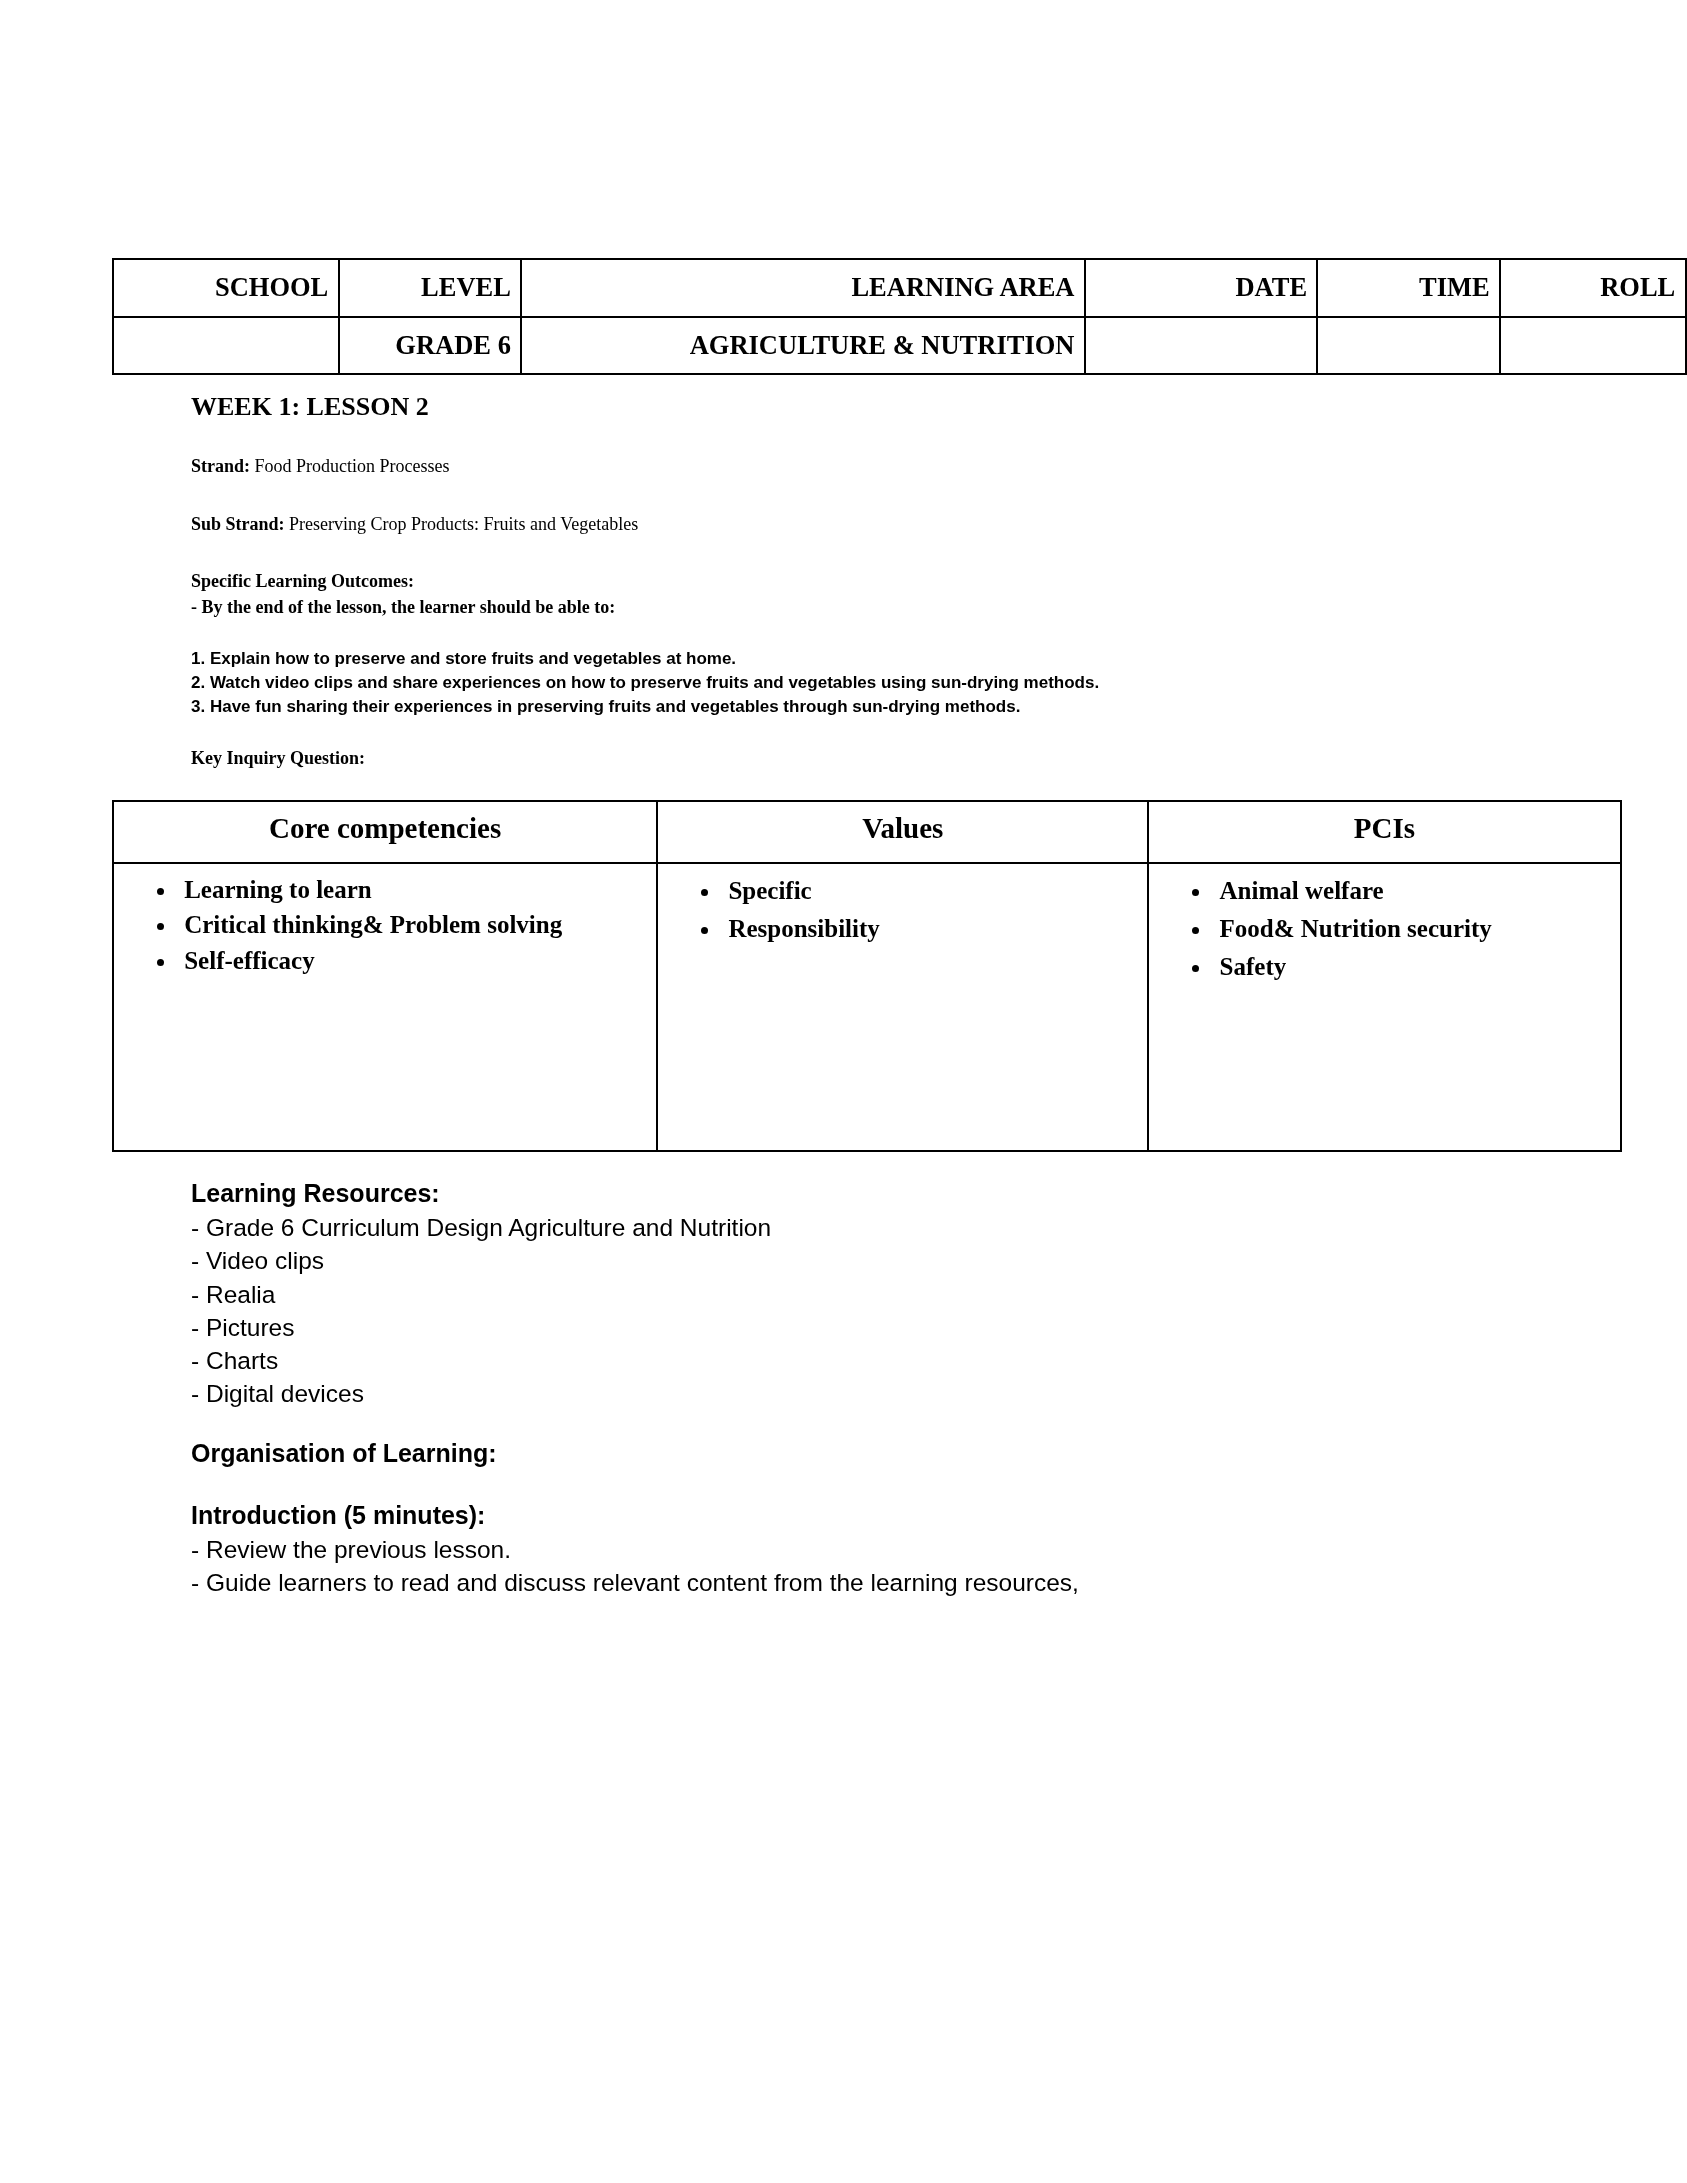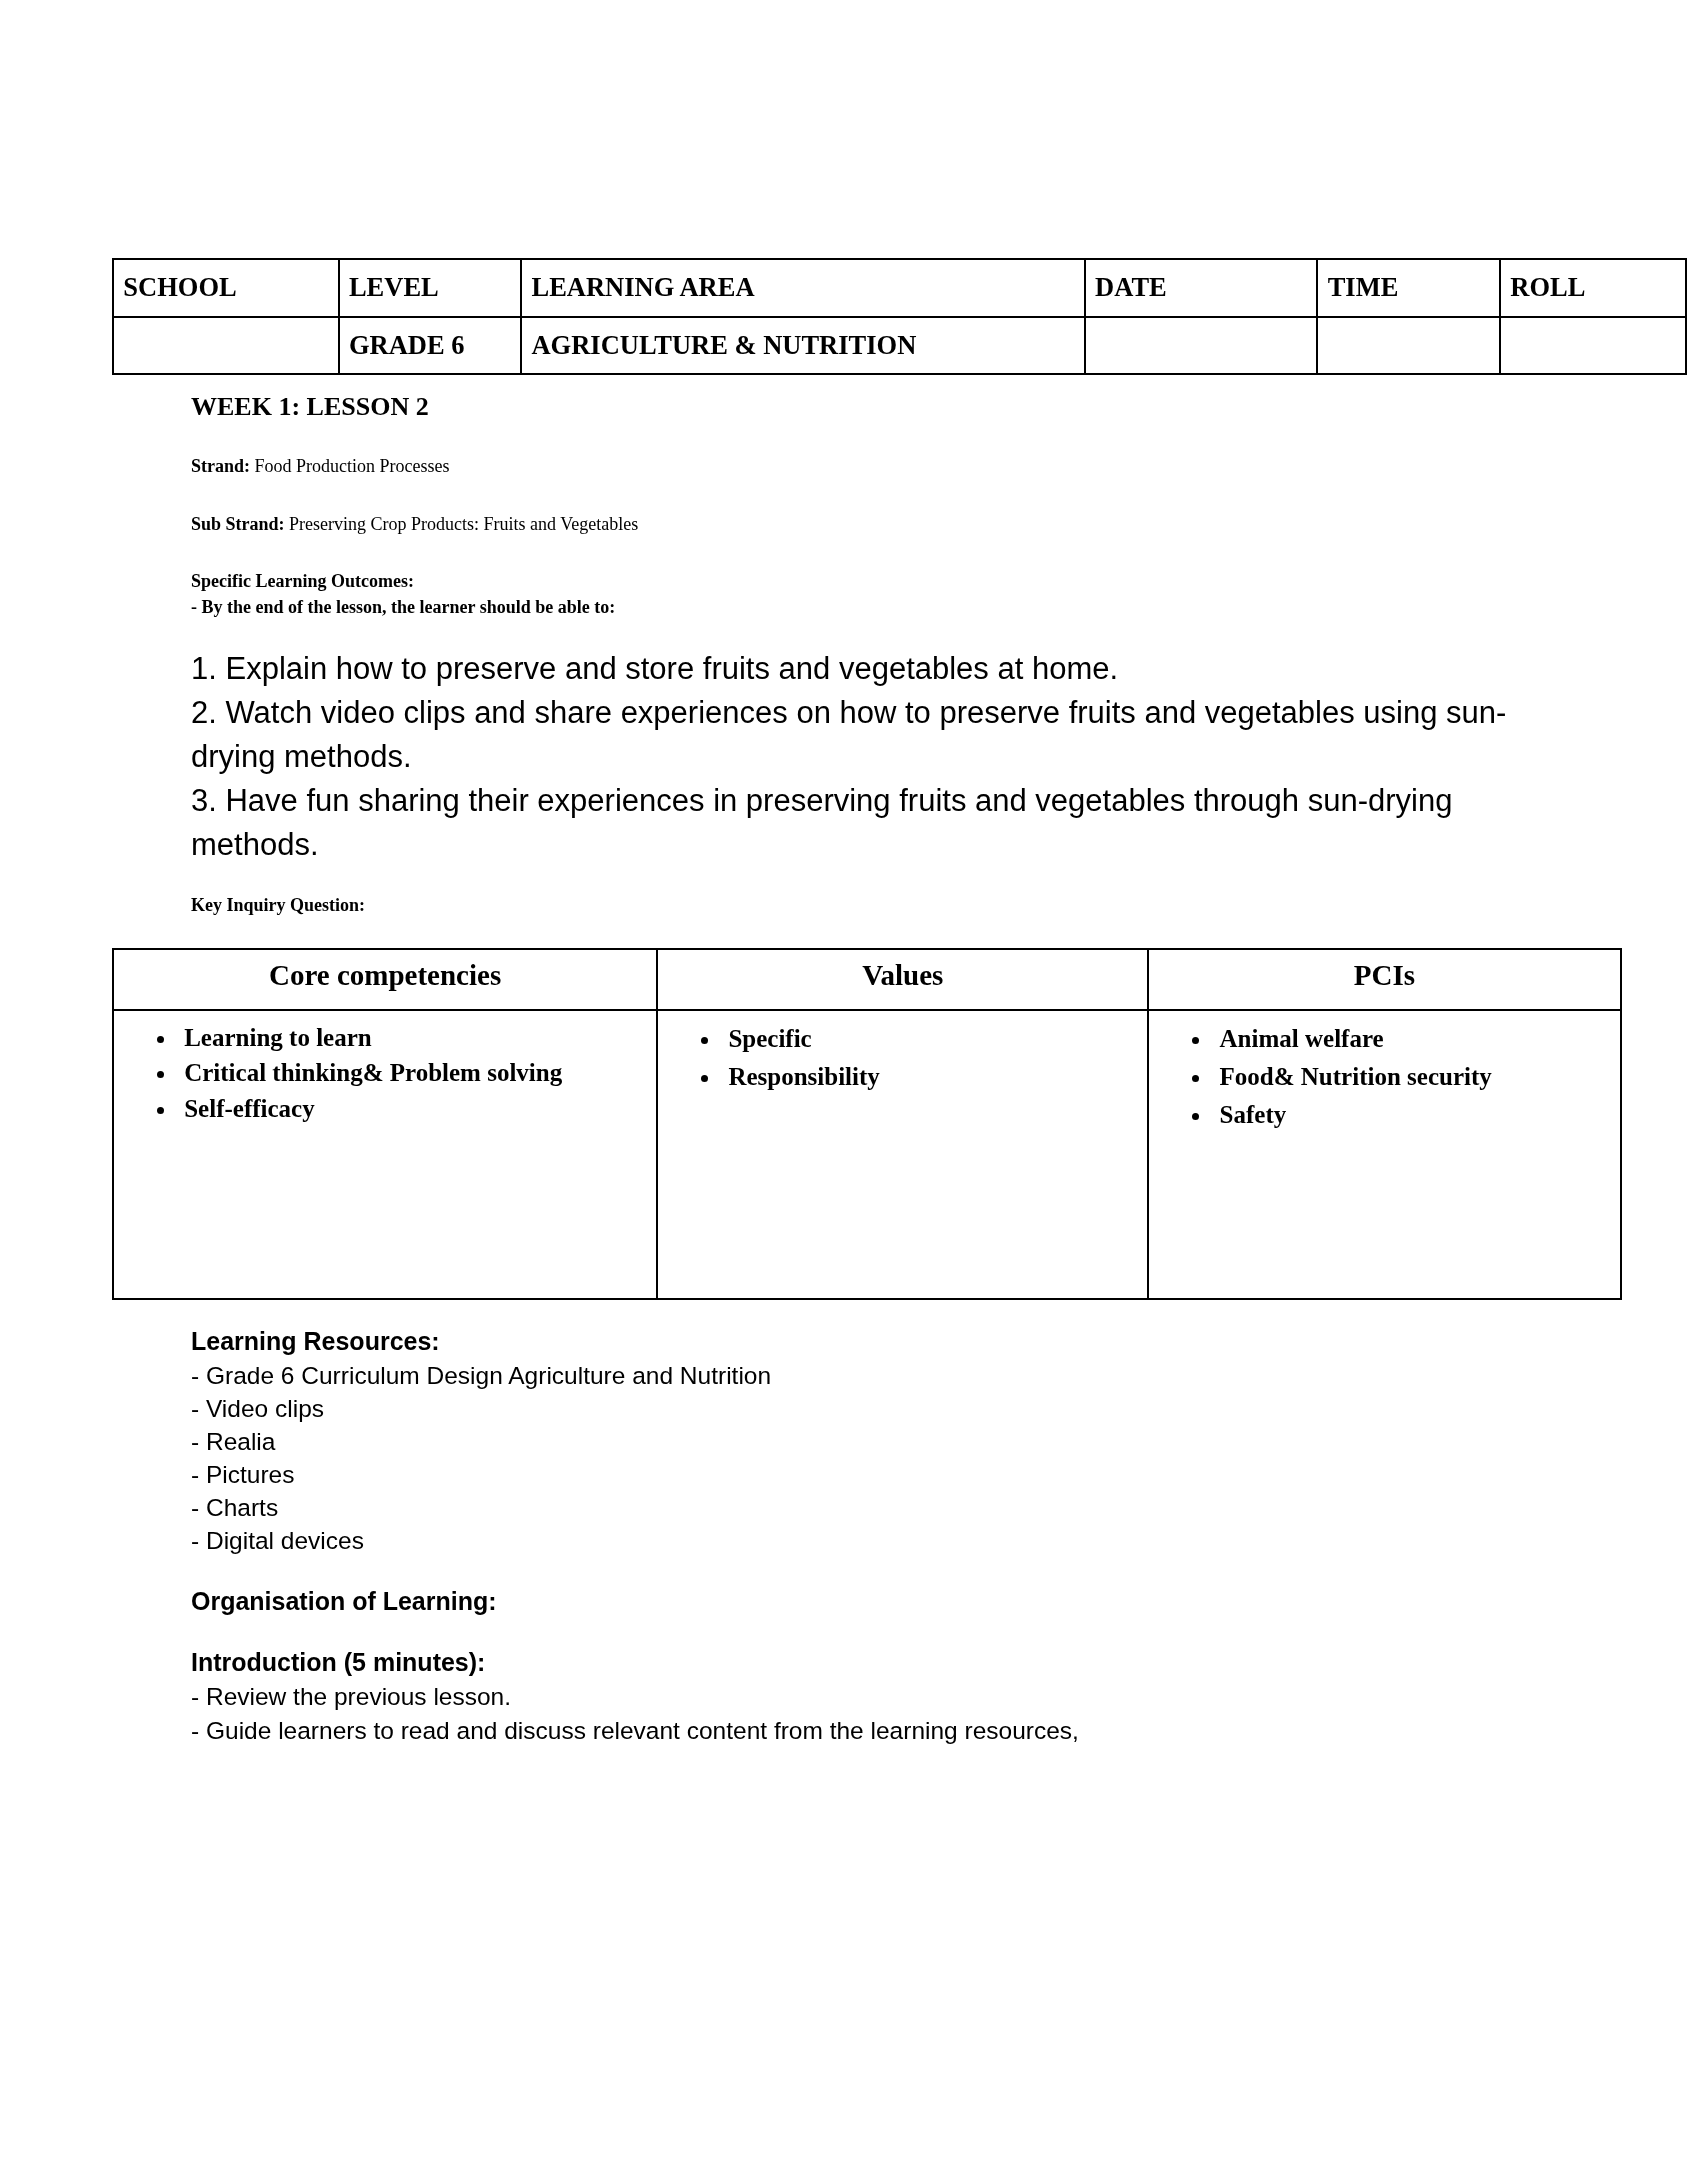--- a/index.html
+++ b/index.html
@@ -21,20 +21,21 @@
     box-sizing: border-box;
     padding: 258px 112px 0 112px;
   }
 
   
   table.header-table {
     border-collapse: collapse;
     width: 1462px;
     table-layout: fixed;
     font-family: "Liberation Serif", serif;
+    text-align: right;
   }
   table.header-table td {
     border: 2px solid #000000;
     padding: 5.3px 9.3px;
     font-size: 26.5px;
     font-weight: bold;
     vertical-align: middle;
     line-height: 1.25;
     height: 45px;
   }
@@ -64,22 +65,23 @@
     line-height: 1.42;
     margin: 0;
     font-family: Liberation Serif, serif;
   }
   .gap-lg { height: 32px; }
   .gap-md { height: 26.5px; }
   .lbl {
     font-weight: bold;
   }
   .outcome-line {
-    font-size: 31px;
+    font-size: 17px;
     line-height: 1.42;
+    font-weight: bold;
   }
 
   
   table.comp-table {
     border-collapse: collapse;
     width: 1462px;
     table-layout: fixed;
     font-family: "Liberation Serif", serif;
     margin-top: 29px;
   }

